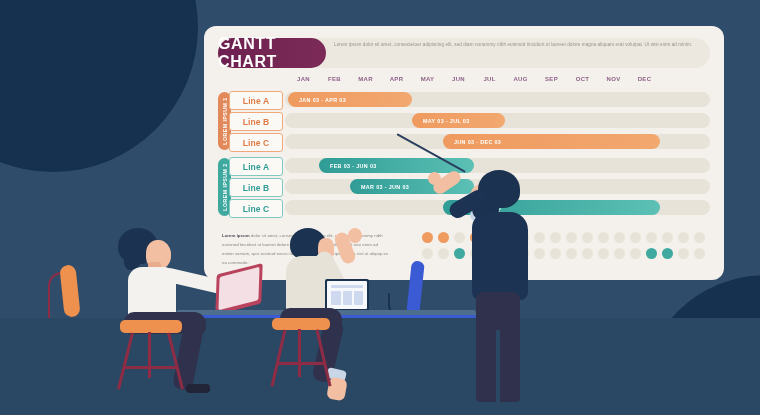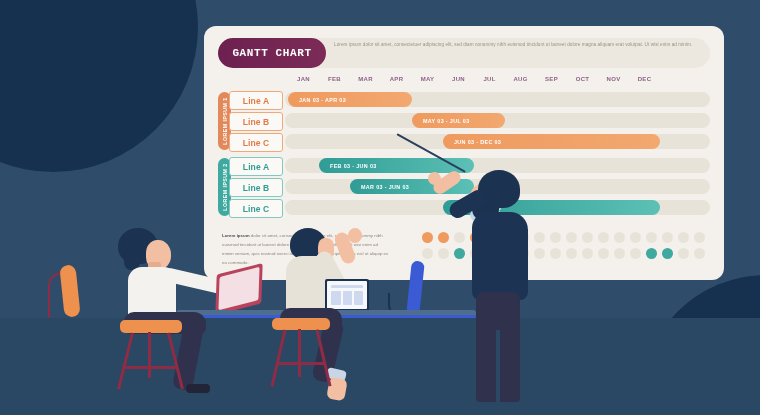--- a/index.html
+++ b/index.html
@@ -28,21 +28,21 @@
   .hdr{
     position:absolute;left:14px;top:12px;width:492px;height:30px;
     background:#ece8df;border-radius:15px;
   }
   .title-pill{
     position:absolute;left:14px;top:12px;width:108px;height:30px;
     background:linear-gradient(90deg,#6d2150,#7c2b57);
     border-radius:15px;display:flex;align-items:center;justify-content:center;
   }
   .title-pill span{
-    color:#fff;font-size:11px;font-weight:bold;letter-spacing:.6px;font-family:Liberation Mono, monospace;
+    color:#fff;font-size:16px;font-weight:bold;letter-spacing:.6px;
   }
   .hdr-text{
     position:absolute;left:130px;top:15px;width:368px;
     font-size:4.6px;line-height:1.85;color:#9a9288;letter-spacing:.08px;
   }
 
   
   .months{
     position:absolute;left:84px;top:50px;width:372px;height:12px;
   }

